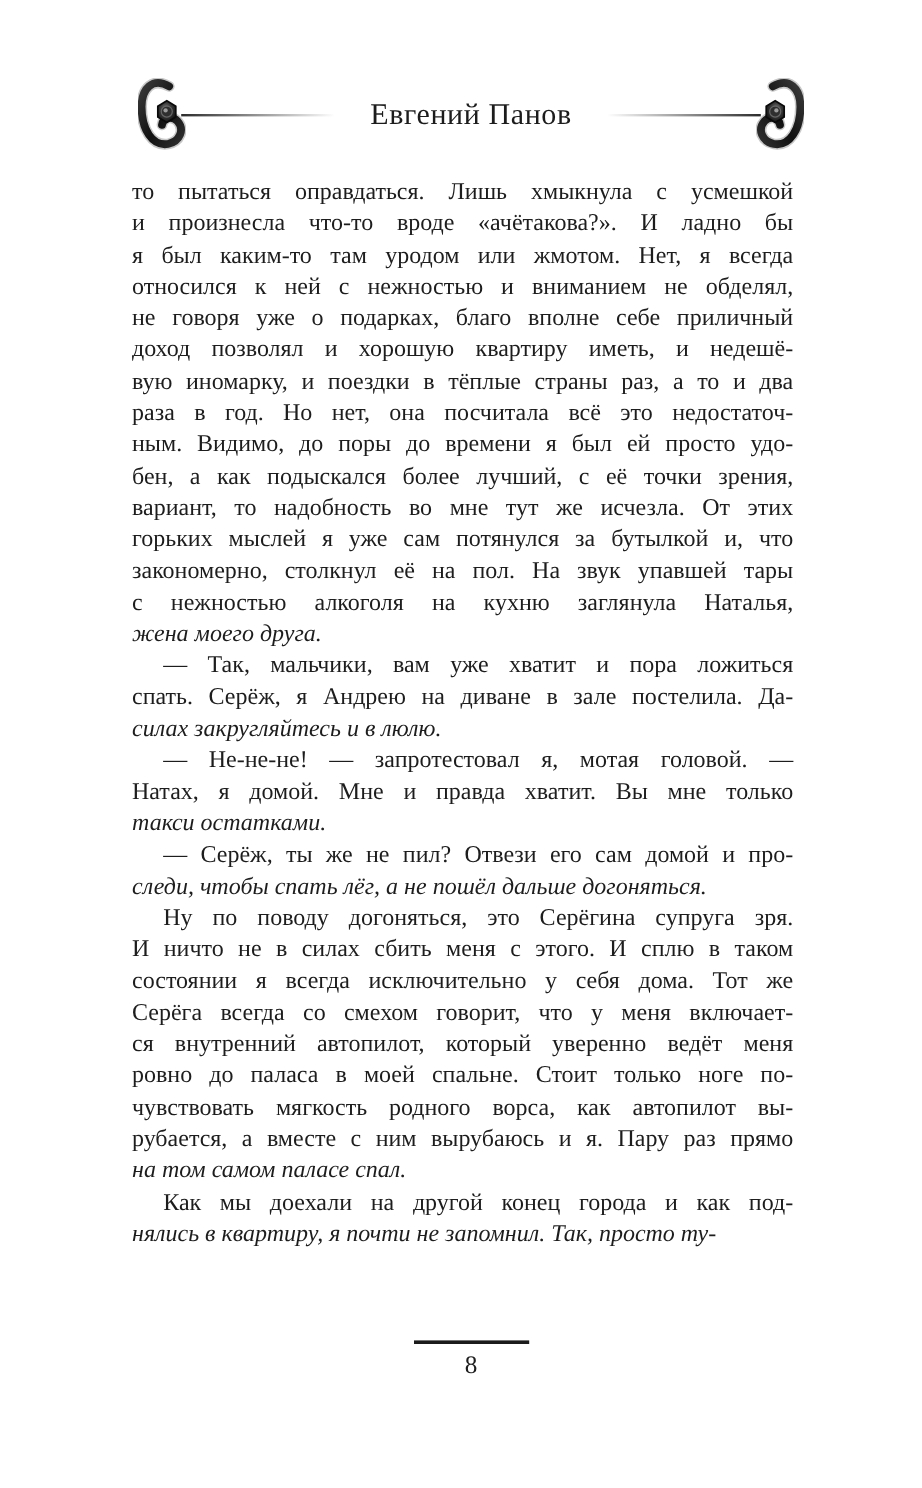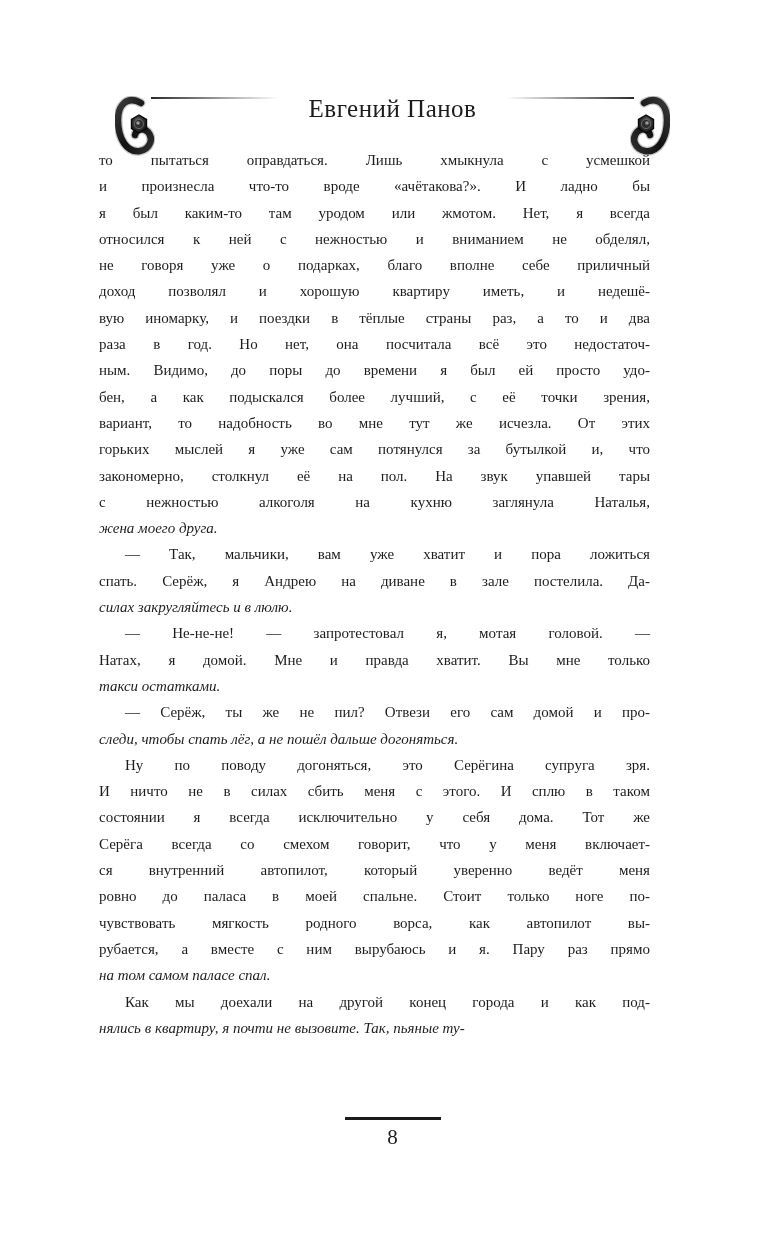--- a/index.html
+++ b/index.html
@@ -12,26 +12,26 @@
     background: #ffffff;
     position: relative;
     overflow: hidden;
     font-family: "Liberation Serif", "DejaVu Serif", serif;
     color: #1d1d1d;
   }
 
   
   .running-head {
     position: absolute;
-    top: 96px;
+    top: 65px;
     left: 117px;
     width: 551px;
     height: 60px;
     display: flex;
-    align-items: flex-start;
+    align-items: center;
     justify-content: center;
   }
   .ornament {
     flex: 0 0 auto;
     width: 40px;
     height: 60px;
     display: block;
   }
   .ornament.flip {
     transform: scaleX(-1);
@@ -56,23 +56,23 @@
     letter-spacing: 0.5px;
     white-space: nowrap;
     margin: 0 30px;
     color: #1c1c1c;
   }
 
   
   .page-body {
     position: absolute;
     top: 147px;
-    left: 99px;
+    left: 110px;
     width: 551px;
-    font-size: 15px;
+    font-size: 20px;
     line-height: 26.3px;
   }
   .para { margin: 0; }
   .para.gap { }
   .line {
     text-align: justify;
     text-align-last: justify;
     white-space: nowrap;
     overflow: visible;
     height: 26.3px;
@@ -180,18 +180,18 @@
       <div class="line">состоянии я всегда исключительно у себя дома. Тот же</div>
       <div class="line">Серёга всегда со смехом говорит, что у меня включает-</div>
       <div class="line">ся внутренний автопилот, который уверенно ведёт меня</div>
       <div class="line">ровно до паласа в моей спальне. Стоит только ноге по-</div>
       <div class="line">чувствовать мягкость родного ворса, как автопилот вы-</div>
       <div class="line">рубается, а вместе с ним вырубаюсь и я. Пару раз прямо</div>
       <div class="line last">на том самом паласе спал.</div>
     </div>
     <div class="para gap">
       <div class="line indent">Как мы доехали на другой конец города и как под-</div>
-      <div class="line last">нялись в квартиру, я почти не вызовите. Так, пьяные ту-</div>
+      <div class="line last">нялись в квартиру, я почти не запомнил. Так, просто ту-</div>
     </div>
   </div>
 
 <div class="footer-rule"></div>
 <div class="page-number">8</div>
 
 </body></html>

